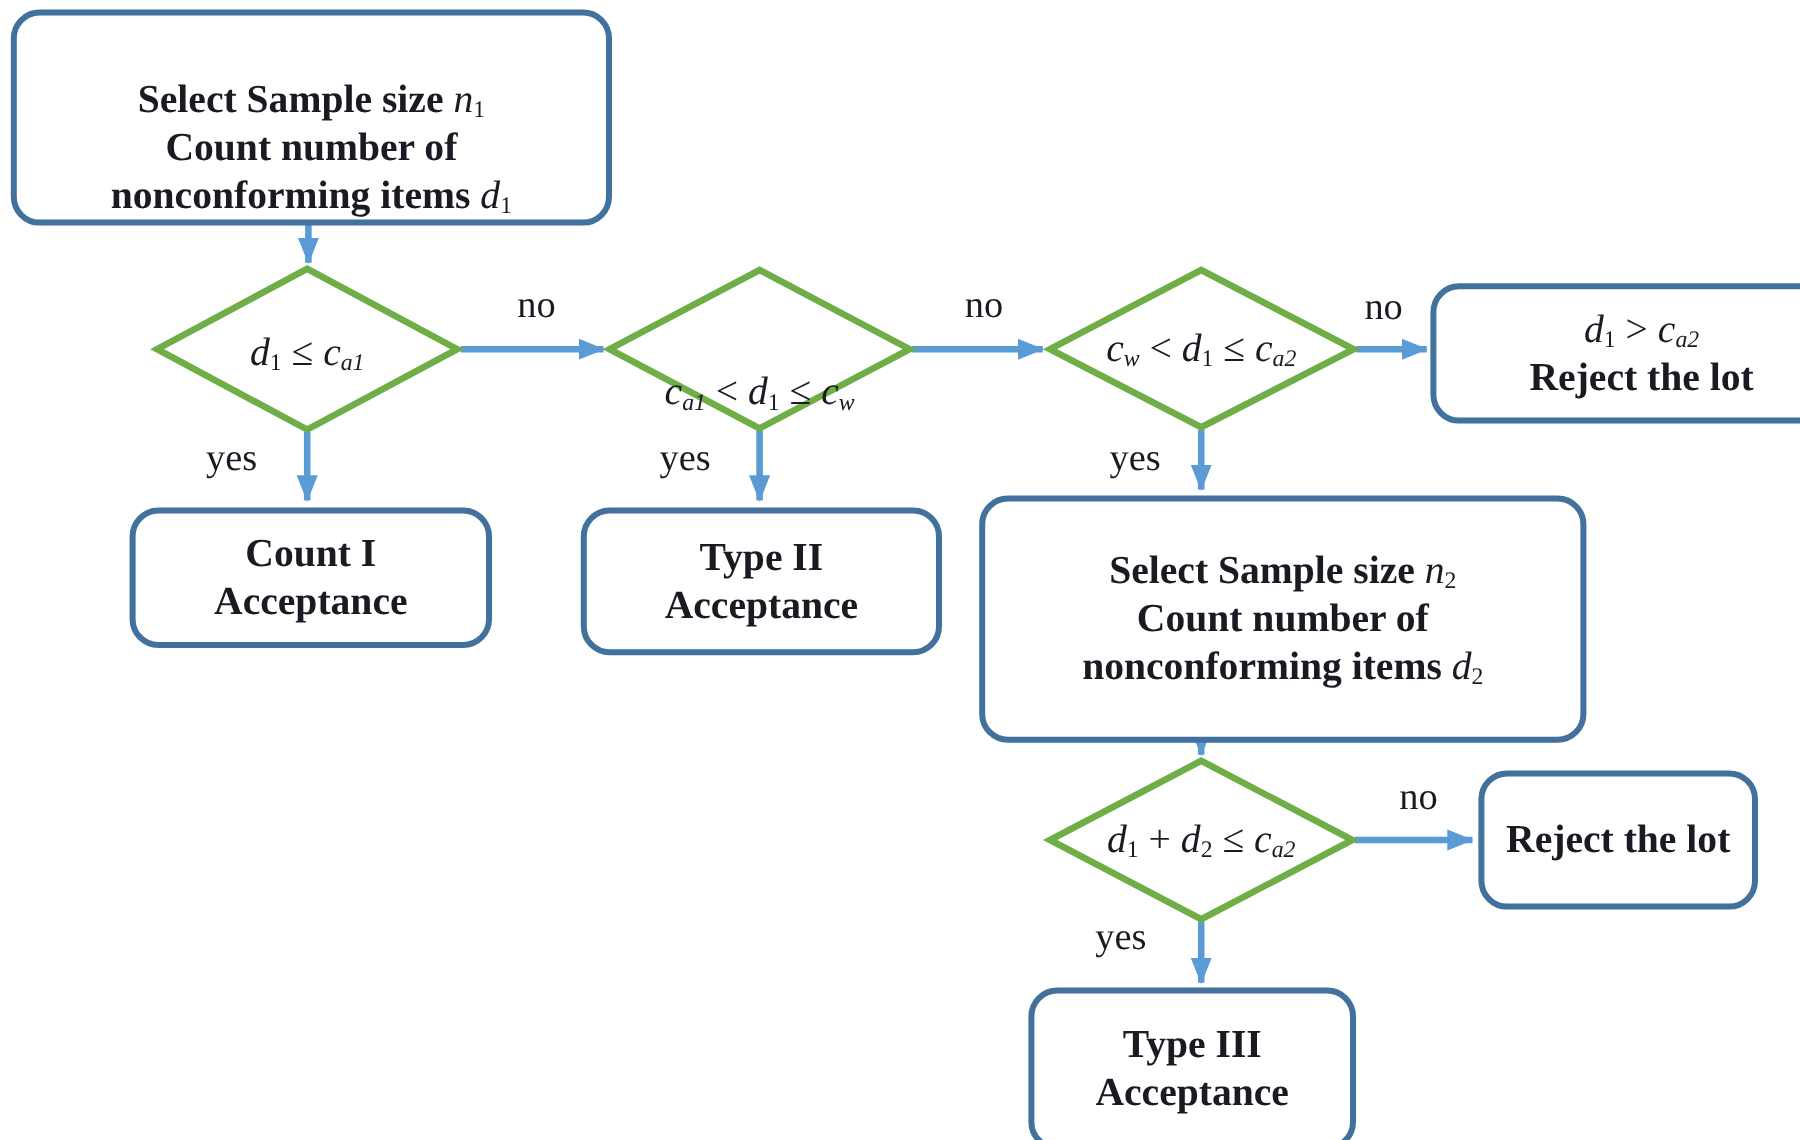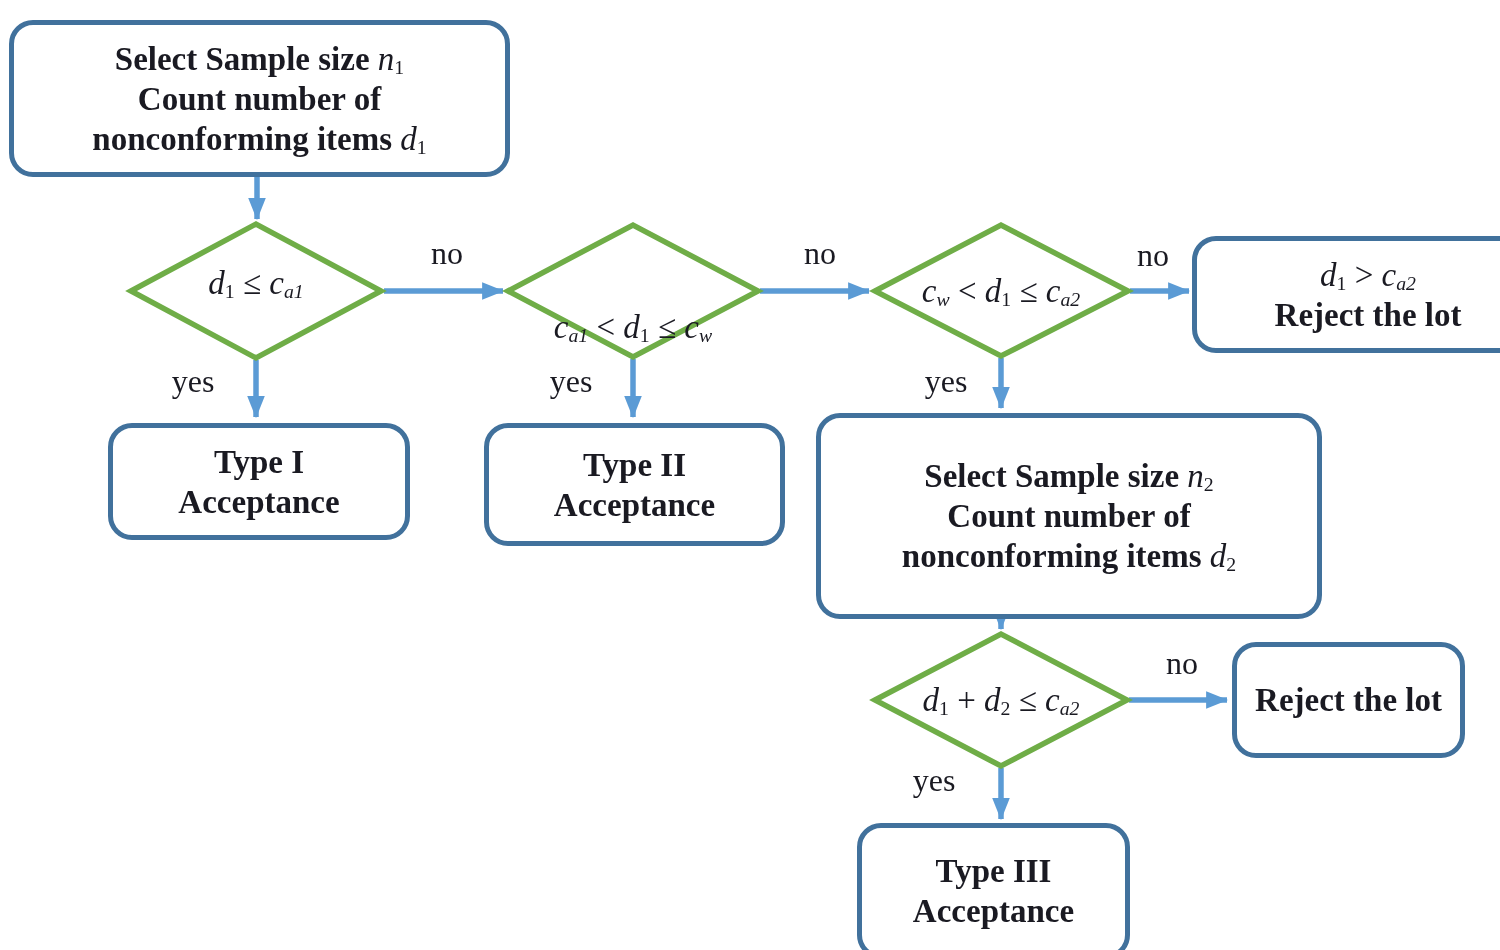--- a/index.html
+++ b/index.html
@@ -62,31 +62,31 @@
     <line class="shaft" x1="1001" y1="580" x2="1001" y2="629" marker-end="url(#arrowhead)"></line>
     <line class="shaft" x1="1129" y1="700" x2="1227" y2="700" marker-end="url(#arrowhead)"></line>
     <line class="shaft" x1="1001" y1="768" x2="1001" y2="819" marker-end="url(#arrowhead)"></line>
 
     <polygon class="diamond" points="131,291 256,224 381,291 256,358"></polygon>
     <polygon class="diamond" points="508,291 633,225 758,291 633,357"></polygon>
     <polygon class="diamond" points="875,291 1001,225 1128,291 1001,356"></polygon>
     <polygon class="diamond" points="875,700 1001,634 1127,700 1001,766"></polygon>
   </svg>
 
-  <div class="node" style="left:9px;top:20px;width:501px;height:157px;">
+  <div class="node" style="left:9px;top:8px;width:501px;height:180px;justify-content:flex-end;">
     <div class="txt">
         <div class="tline"><span class="b">Select Sample size </span><span class="i">n</span><span class="sub">1</span></div>
         <div class="tline"><span class="b">Count number of</span></div>
         <div class="tline"><span class="b">nonconforming items </span><span class="i">d</span><span class="sub">1</span></div>
       </div>
   </div>
 
   <div class="node" style="left:108px;top:423px;width:302px;height:117px;">
     <div class="txt">
-        <div class="tline"><span class="b">Type I</span></div>
+        <div class="tline"><span class="b">Count I</span></div>
         <div class="tline"><span class="b">Acceptance</span></div>
       </div>
   </div>
 
   <div class="node" style="left:484px;top:423px;width:301px;height:123px;">
     <div class="txt">
         <div class="tline"><span class="b">Type II</span></div>
         <div class="tline"><span class="b">Acceptance</span></div>
       </div>
   </div>
@@ -112,21 +112,21 @@
       </div>
   </div>
 
   <div class="node" style="left:857px;top:823px;width:273px;height:136px;">
     <div class="txt">
         <div class="tline"><span class="b">Type III</span></div>
         <div class="tline"><span class="b">Acceptance</span></div>
       </div>
   </div>
 
-  <div class="dlabel" style="left:256px;top:283px;">
+  <div class="dlabel" style="left:256px;top:294px;">
       <div class="tline"><span class="i">d</span><span class="sub">1</span><span> ≤ </span><span class="i">c</span><span class="i sub">a1</span></div>
     </div>
   <div class="dlabel" style="left:633px;top:291px;margin-top:36px;">
       <div class="tline"><span class="i">c</span><span class="i sub">a1</span><span> &lt; </span><span class="i">d</span><span class="sub">1</span><span> ≤ </span><span class="i">c</span><span class="i sub">w</span></div>
     </div>
   <div class="dlabel" style="left:1001px;top:291px;">
       <div class="tline"><span class="i">c</span><span class="i sub">w</span><span> &lt; </span><span class="i">d</span><span class="sub">1</span><span> ≤ </span><span class="i">c</span><span class="i sub">a2</span></div>
     </div>
   <div class="dlabel" style="left:1001px;top:700px;">
       <div class="tline"><span class="i">d</span><span class="sub">1</span><span> + </span><span class="i">d</span><span class="sub">2</span><span> ≤ </span><span class="i">c</span><span class="i sub">a2</span></div>

